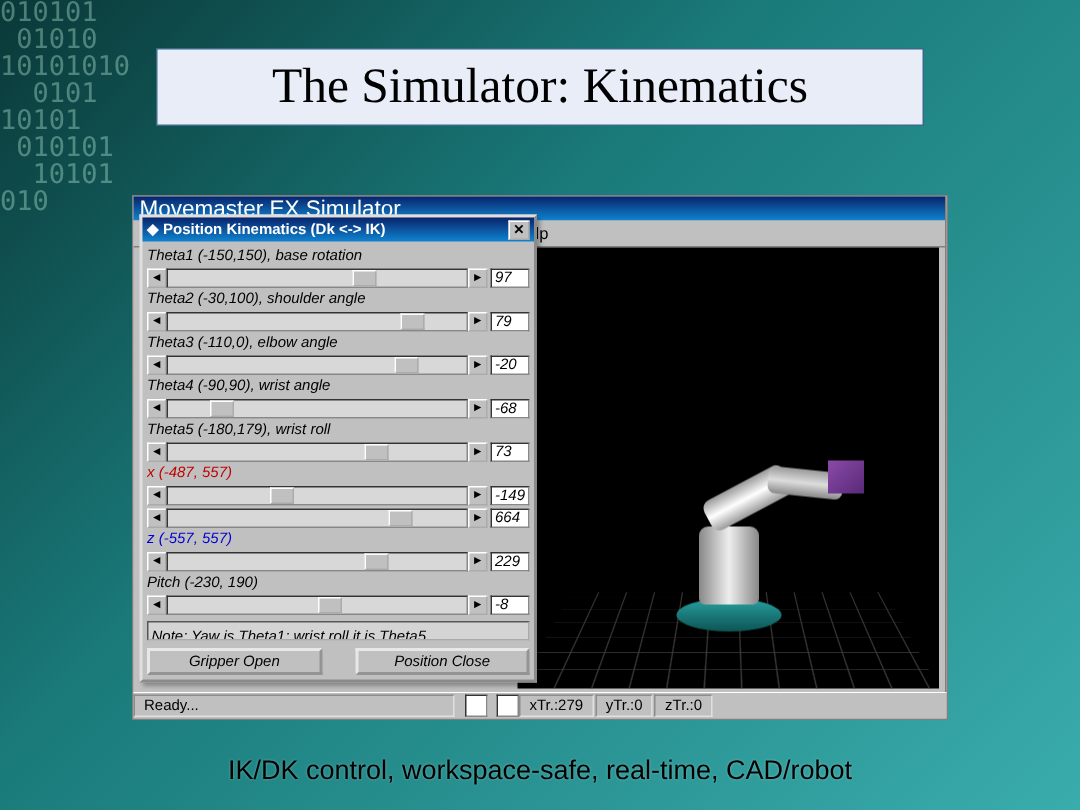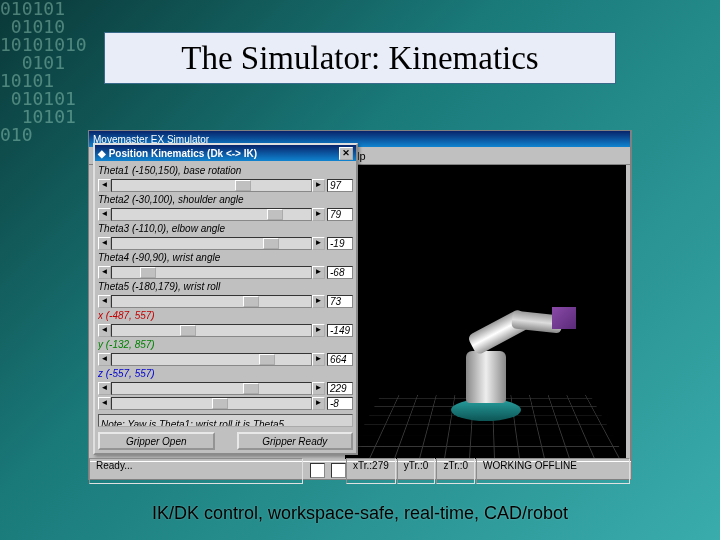--- a/index.html
+++ b/index.html
@@ -35,21 +35,21 @@
     border: 1px solid #808080;
     font-size: 11px;
   }
   .simwin {
     position: absolute; top: 0; left: 0; right: 0; height: 332px;
     background: #c0c0c0;
     border-right: 1px solid #808080;
   }
   .sim-title {
     height: 16px; background: linear-gradient(#08246b,#1084d0);
-    color: #fff; font-size: 10px; padding: 2px 4px;
+    color: #fff; font-size: 15px; padding: 2px 4px;
     display: flex; align-items: center;
   }
   .sim-menu {
     height: 18px; background: #c0c0c0; border-bottom: 1px solid #808080;
     display: flex; align-items: center; gap: 12px; padding: 0 6px;
     color: #000; font-size: 11px;
   }
   .sim-3d {
     position: absolute; top: 34px; left: 256px; right: 4px; bottom: 4px;
     background: #000;
@@ -119,21 +119,21 @@
   .wbtn {
     flex:1; height:18px; background:#c0c0c0; border:2px outset #e8e8e8;
     font-size:10px; color:#000; display:flex; align-items:center; justify-content:center;
   }
 
   .statusbar {
     position:absolute; left:0; right:0; bottom:0; height:18px;
     background:#c0c0c0; border-top:1px solid #fff;
     display:flex; align-items:center; font-size:10px; color:#000;
   }
-  .statusbar .cell { padding:0 6px; border:1px inset #e0e0e0; height:26px; line-height:13px; margin-right:1px;}
+  .statusbar .cell { padding:0 6px; border:1px inset #e0e0e0; height:15px; line-height:13px; margin-right:1px;}
   .statusbar .cell.ready { width:214px; }
   .icon-pose { width:15px; height:15px; background:#fff; border:1px inset #888; margin-left:6px;}
 
   .caption {
     position:absolute; bottom:16px; left:0; right:0;
     text-align:center; color:#000; font-size:18px;
     text-shadow: 0 0 2px rgba(255,255,255,0.3);
   }
 </style>
 </head>
@@ -207,21 +207,21 @@
         </div>
         <div class="row">
           <div class="lbl ">Theta3 (-110,0), elbow angle</div>
         </div>
         <div class="slider">
           <div class="sbtn">◄</div>
           <div class="strack">
             <div class="thumb" style="left:76%"></div>
           </div>
           <div class="sbtn">►</div>
-          <div class="valbox">-19</div>
+          <div class="valbox">-20</div>
         </div>
         <div class="row">
           <div class="lbl ">Theta4 (-90,90), wrist angle</div>
         </div>
         <div class="slider">
           <div class="sbtn">◄</div>
           <div class="strack">
             <div class="thumb" style="left:14%"></div>
           </div>
           <div class="sbtn">►</div>
@@ -242,64 +242,63 @@
           <div class="lbl red">x (-487, 557)</div>
         </div>
         <div class="slider">
           <div class="sbtn">◄</div>
           <div class="strack">
             <div class="thumb" style="left:34%"></div>
           </div>
           <div class="sbtn">►</div>
           <div class="valbox">-149</div>
         </div>
-        <div class="row">
-          <div class="lbl grn">y (-132, 857)</div>
-        </div>
         <div class="slider">
           <div class="sbtn">◄</div>
           <div class="strack">
             <div class="thumb" style="left:74%"></div>
           </div>
           <div class="sbtn">►</div>
           <div class="valbox">664</div>
         </div>
         <div class="row">
           <div class="lbl blu">z (-557, 557)</div>
         </div>
         <div class="slider">
           <div class="sbtn">◄</div>
           <div class="strack">
             <div class="thumb" style="left:66%"></div>
           </div>
           <div class="sbtn">►</div>
           <div class="valbox">229</div>
+        </div>
+        <div class="row">
+          <div class="lbl ">Pitch (-230, 190)</div>
         </div>
         <div class="slider">
           <div class="sbtn">◄</div>
           <div class="strack">
             <div class="thumb" style="left:50%"></div>
           </div>
           <div class="sbtn">►</div>
           <div class="valbox">-8</div>
         </div>
         <div class="row" style="height: 15px; margin-top: 3px;">
           <div class="lbl" style="border:1px inset #aaa;background:#d4d4d4;padding:3px 2px;width:100%">Note: Yaw is Theta1; wrist roll it is Theta5</div>
         </div>
         <div class="grip-row">
           <div class="wbtn">Gripper Open</div>
-          <div class="wbtn">Gripper Ready</div>
+          <div class="wbtn">Position Close</div>
         </div>
       </div>
   </div>
 
   <div class="statusbar">
     <span class="cell ready">Ready...</span>
     <span class="icon-pose"></span>
     <span class="icon-pose"></span>
     <span class="cell">xTr.:279</span>
     <span class="cell">yTr.:0</span>
     <span class="cell">zTr.:0</span>
-    <span class="cell" style="flex:1">WORKING OFFLINE</span>
   </div>
 </div>
 
 <div class="caption">IK/DK control, workspace-safe, real-time, CAD/robot</div>
 
 </body></html>

